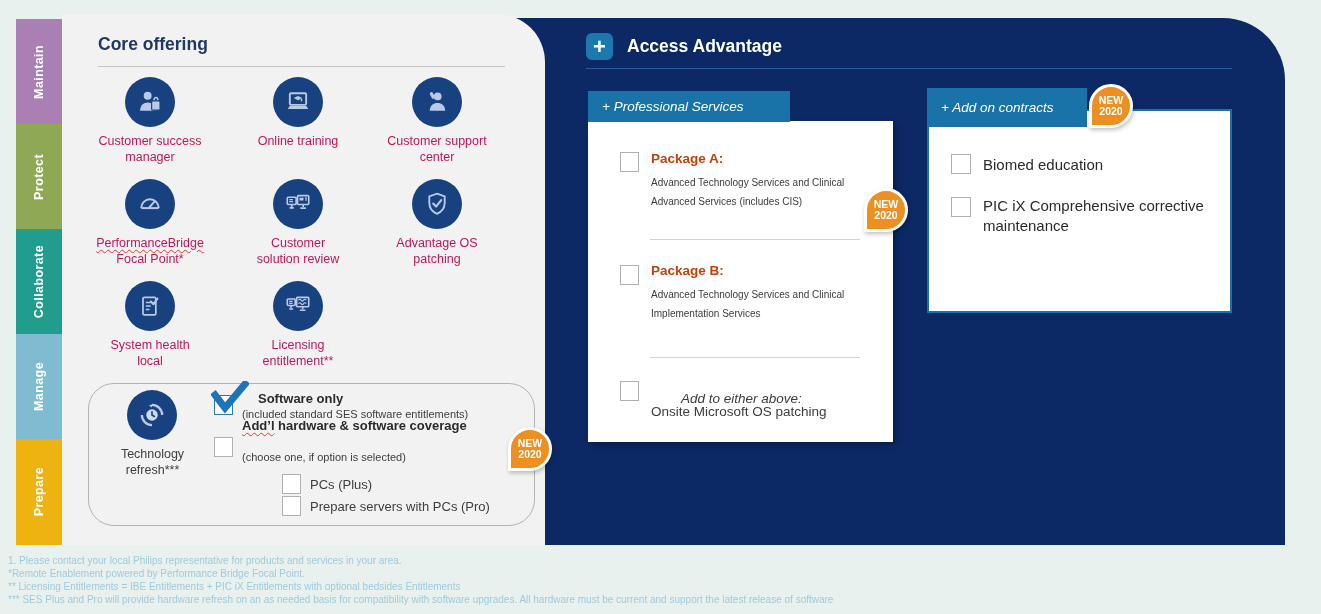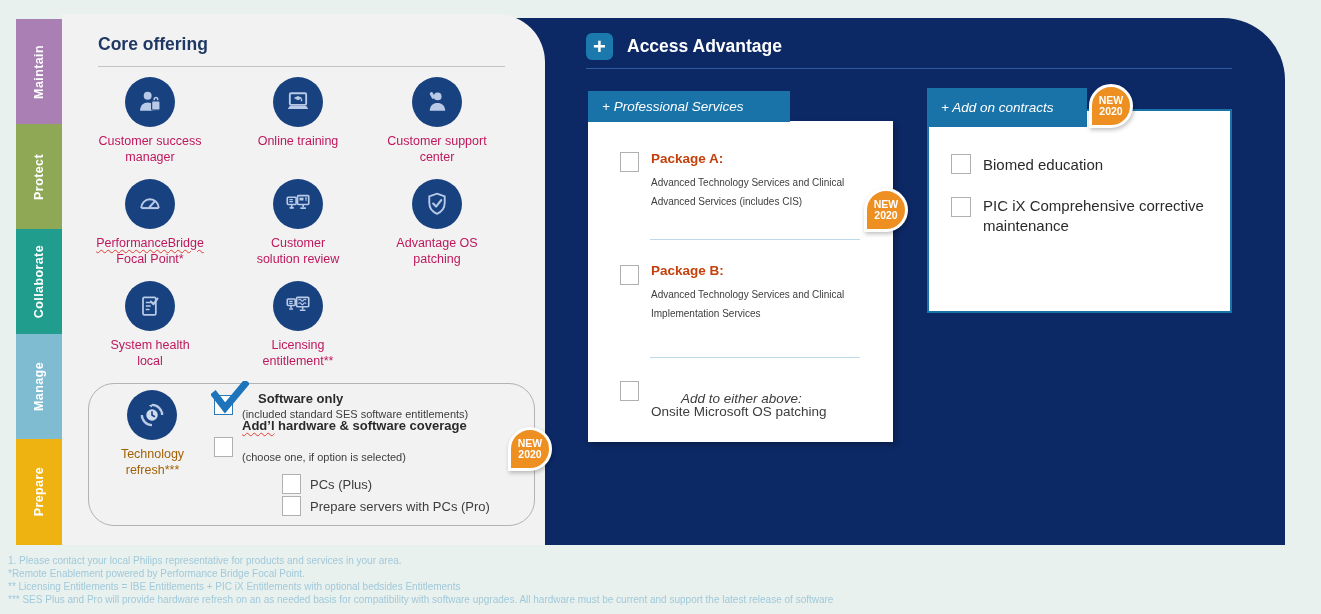--- a/index.html
+++ b/index.html
@@ -25,21 +25,21 @@
   .core-item{position:absolute;width:132px;text-align:center;}
   .icon-circle{width:50px;height:50px;border-radius:50%;background:#18427f;margin:0 auto;display:flex;align-items:center;justify-content:center;}
   .core-label{margin-top:6px;font-size:12.5px;line-height:16px;color:#be185d;}
   .misspell{text-decoration:underline wavy #e03c31 1px;text-underline-offset:2px;}
   .ci-r1{top:77px}.ci-r2{top:179px}.ci-r3{top:281px}
   .ci-c1{left:84px}.ci-c2{left:232px}.ci-c3{left:371px}
 
   
   .tech-box{position:absolute;left:88px;top:383px;width:445px;height:141px;border:1px solid #b3b3b3;border-radius:26px;}
   .tech-icon{position:absolute;left:127px;top:390px;width:50px;height:50px;border-radius:50%;background:#18427f;display:flex;align-items:center;justify-content:center;}
-  .tech-label{position:absolute;left:95px;top:446px;width:115px;text-align:center;font-size:12.5px;line-height:16px;color:#a16207;}
+  .tech-label{position:absolute;left:95px;top:446px;width:115px;text-align:center;font-size:12.5px;line-height:16px;color:#404040;}
   .checkbox{position:absolute;width:19px;height:20px;border:1.5px solid #b0b0b0;background:#fff;box-sizing:border-box;}
   .checkbox.checked{border-color:#2f7ab5;}
   .checkmark{position:absolute;left:211px;top:381px;width:38px;height:34px;}
   .opt-bold{position:absolute;font-size:13px;font-weight:bold;color:#2b2b2b;}
   .opt-sub{position:absolute;font-size:11px;color:#3d3d3d;}
   .opt-plain{position:absolute;font-size:13px;color:#3d3d3d;}
 
   
   .badge{position:absolute;width:44px;height:44px;background:#ee8f22;border:3px solid #fff;border-radius:50% 50% 50% 0;display:flex;flex-direction:column;align-items:center;justify-content:center;color:#fff;font-weight:bold;font-size:10.5px;line-height:11px;box-shadow:1px 2px 4px rgba(0,0,0,.25);box-sizing:border-box;z-index:6;}
   .badge-tech{left:508px;top:427px;}

